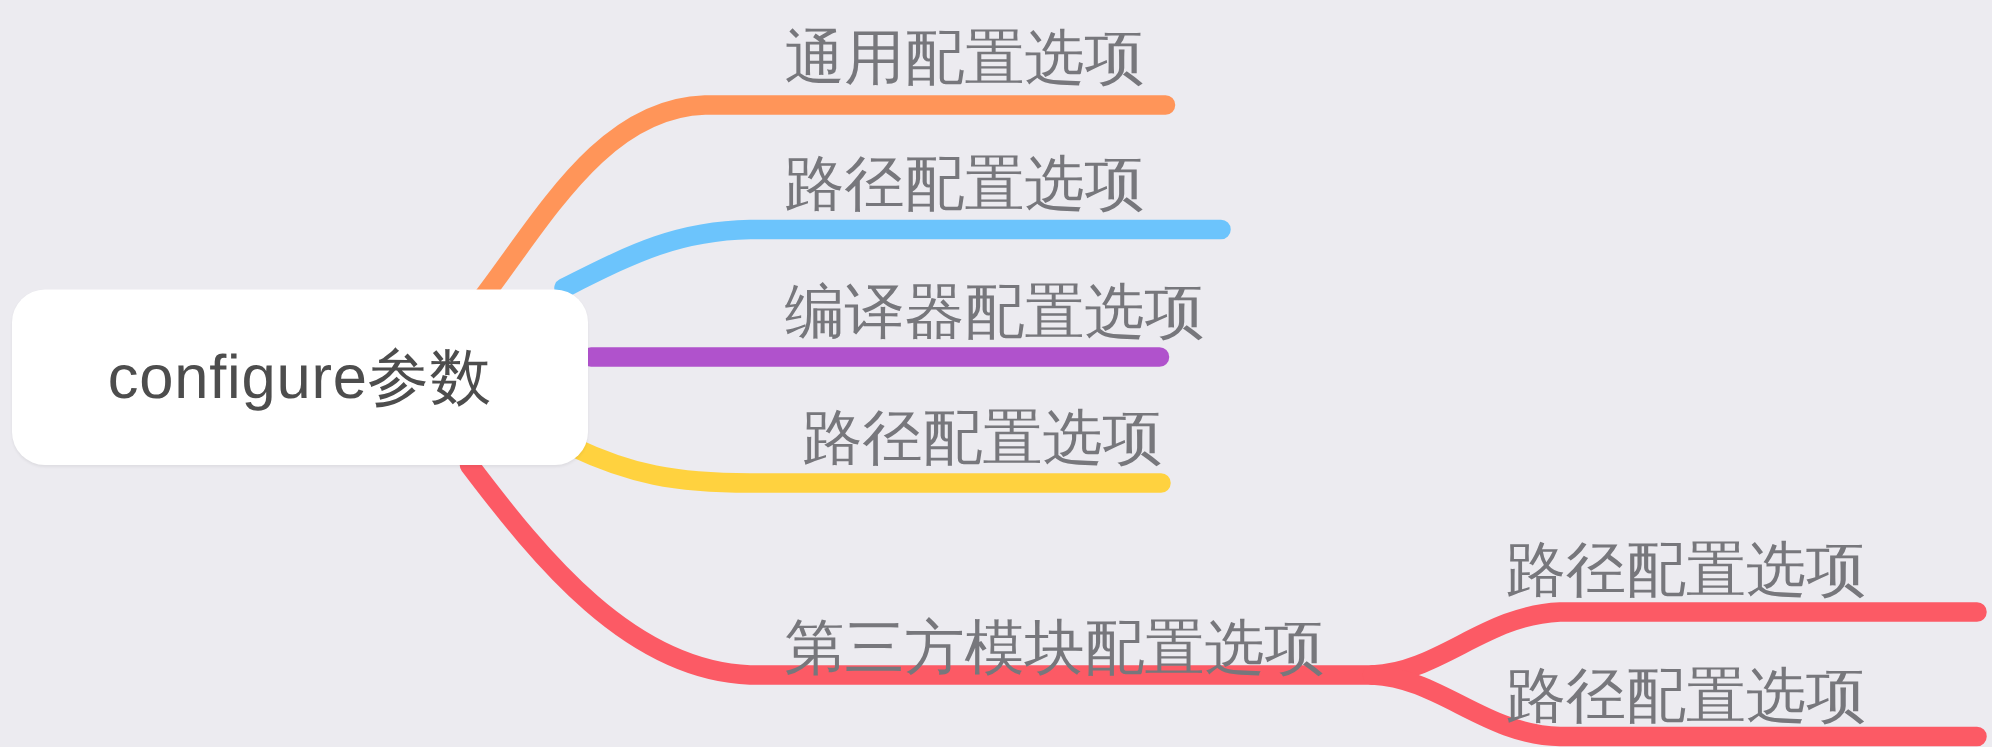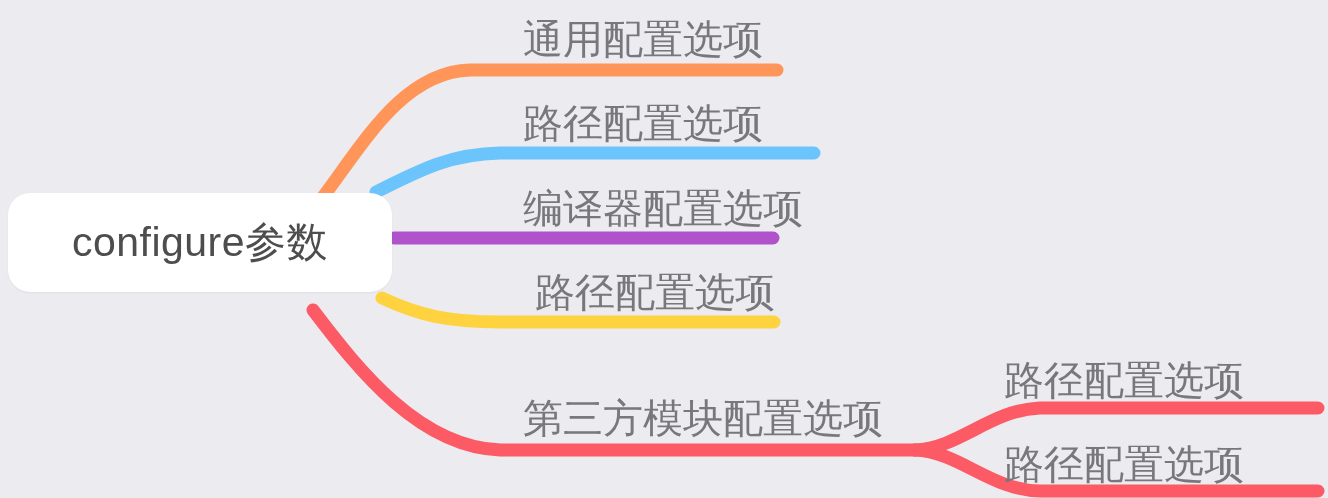--- a/index.html
+++ b/index.html
@@ -24,21 +24,21 @@
     left: 0;
     top: 0;
     width: 1328px;
     height: 498px;
   }
   .root-node {
     position: absolute;
     left: 8px;
     top: 193px;
     width: 384px;
-    height: 99px;
+    height: 117px;
     background: #FFFFFF;
     border-radius: 22px;
     box-shadow: 0 1px 2px rgba(0,0,0,0.06);
     display: flex;
     align-items: center;
     justify-content: center;
     z-index: 5;
   }
   .root-label {
     font-size: 41px;
@@ -53,21 +53,21 @@
     line-height: 1;
     color: #77777C;
     font-weight: 400;
     white-space: nowrap;
     z-index: 4;
   }
   .lbl-general   { left: 523px; top: 19px; }
   .lbl-compiler  { left: 523px; top: 103px; }
   .lbl-mail      { left: 523px; top: 188px; }
   .lbl-path      { left: 523px; top: 272px; margin-left: 12px; }
-  .lbl-thirdparty{ left: 523px; top: 398px; }
+  .lbl-thirdparty{ left: 523px; top: 412px; }
   .lbl-enable    { left: 1004px; top: 360px; }
   .lbl-disable   { left: 1004px; top: 444px; }
 </style>
 </head>
 <body>
 
 <div id="mindmap">
 
   <svg id="branch-svg" viewBox="0 0 1328 498">
 

